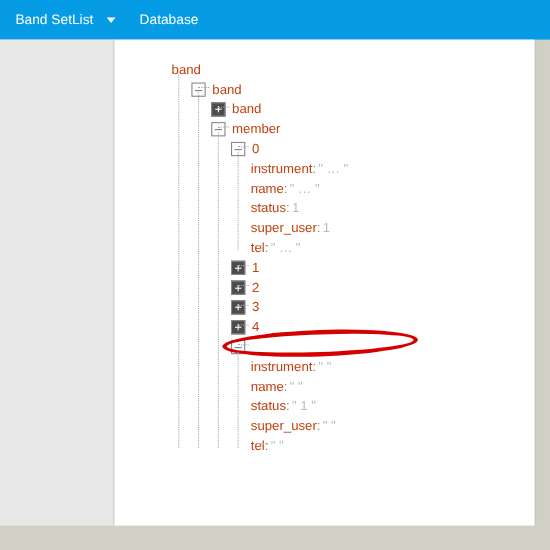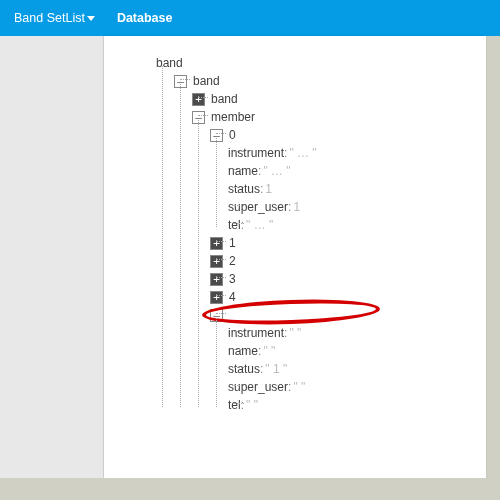--- a/index.html
+++ b/index.html
@@ -12,32 +12,32 @@
   }
   .header {
     height: 36px;
     background: #059be5;
     color: #fff;
     display: flex;
     align-items: center;
     padding: 0 14px;
     font-size: 12.5px;
   }
-  .header .app { }
+  .header .app { margin-right: 10px; }
   .header .caret {
     display: inline-block;
     width: 0; height: 0;
     border-left: 4px solid transparent;
     border-right: 4px solid transparent;
     border-top: 5px solid #fff;
     vertical-align: middle;
     margin-left: 2px;
     margin-right: 22px;
   }
-  .header .tab { font-weight: 700; }
+  .header .tab { font-weight: 400; }
 
   .stage {
     position: absolute;
     left: 0; right: 0; top: 36px; bottom: 0;
   }
   .side {
     position: absolute;
     left: 0; top: 0; bottom: 22px;
     width: 104px;
     background: #e8e8e8;
@@ -89,21 +89,21 @@
     font-size: 11px;
     line-height: 11px;
     text-align: center;
     margin-right: 6px;
     flex: 0 0 auto;
     padding: 0 0 0 0;
     font-family: monospace;
     cursor: pointer;
   }
   .toggle.minus { background: #fff; color: #555; }
-  .key { color: #404040; }
+  .key { color: #c2410c; }
   .colon { color: #888; margin: 0 2px 0 0; }
   .val { color: #bbb; }
 
   .ink-circle {
     position: absolute;
     border: 4px solid #d40000;
     border-radius: 50% / 50%;
     transform: rotate(-2deg);
     pointer-events: none;
   }

